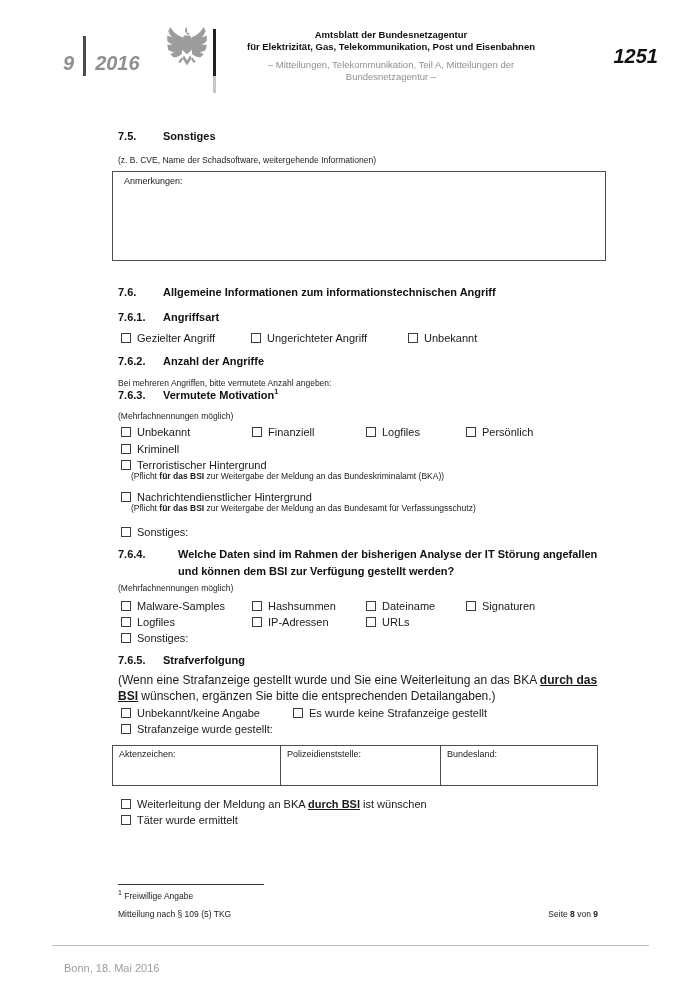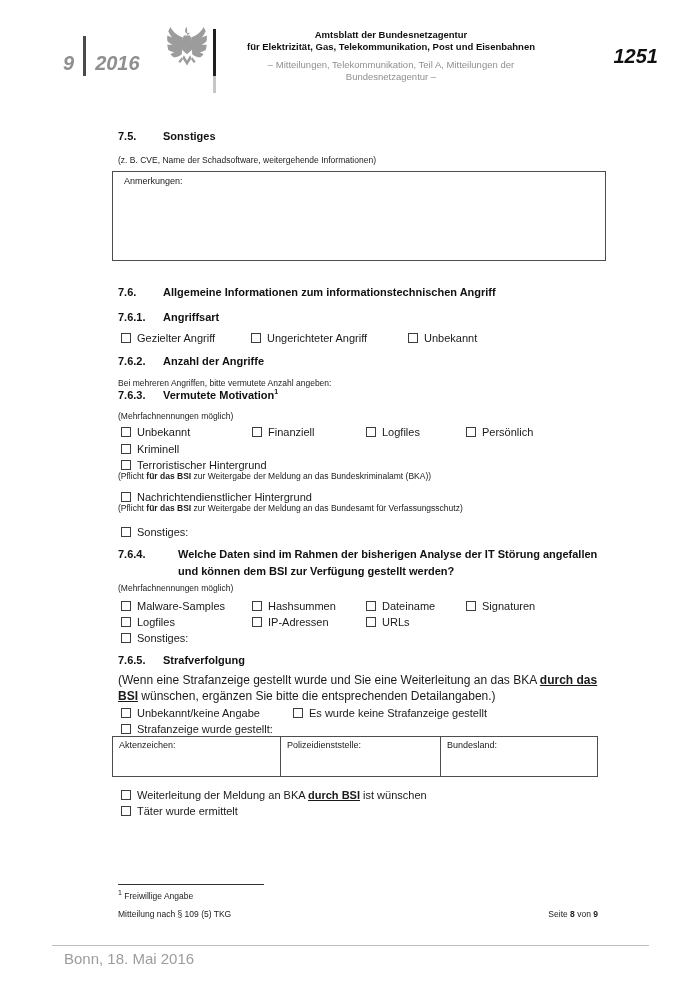--- a/index.html
+++ b/index.html
@@ -30,35 +30,35 @@
   .hint { font-size:8.5px; line-height:11px; color:#222; }
   .body-row { font-size:9.5px; line-height:12px; }
 
   .anm-box { margin-left:-6px; width:481px; height:84px; border:1px solid #4d4d4d; font-size:9px; padding:4px 0 0 11px; box-sizing:content-box; }
 
   .ci { display:flex; align-items:center; font-size:11px; line-height:12px; }
   .cb { width:8px; height:8px; border:1px solid #3c3c3c; flex:none; margin-right:6px; background:#fff; }
   .g3 { display:grid; grid-template-columns:130px 157px 1fr; }
   .g4 { display:grid; grid-template-columns:131px 114px 100px 1fr; }
   .g2 { display:grid; grid-template-columns:172px 1fr; }
-  .subnote { font-size:8.5px; line-height:11px; }
+  .subnote { margin-left:13px; font-size:8.5px; line-height:11px; }
   .b { font-weight:bold; }
   .bu { font-weight:bold; text-decoration:underline; }
 
   .ptable { margin-left:-6px; width:485px; border-collapse:collapse; table-layout:fixed; }
   .ptable td { border:1px solid #4d4d4d; height:36px; vertical-align:top; font-size:9px; padding:3px 0 0 6px; }
 
   
   .foot-block { position:absolute; left:118px; top:884px; width:480px; }
   .fn-sep { width:146px; border-top:1px solid #333; }
   .fn-line { margin-top:6px; font-size:8.5px; line-height:11px; }
   .foot-row { margin-top:7px; display:flex; justify-content:space-between; font-size:8.5px; line-height:11px; }
 
   .bottom-block { position:absolute; left:52px; top:945px; width:597px; border-top:1px solid #bdbdbd; }
-  .bottom-block .date { margin-left:12px; margin-top:4px; font-size:15px; color:#9c9c9c; }
+  .bottom-block .date { margin-left:12px; margin-top:16px; font-size:11px; color:#9c9c9c; }
 
   sup { font-size:7px; vertical-align:super; line-height:0; }
 </style>
 </head>
 <body>
 
 <div class="page">
 
   <div class="issue">
     <span class="digit">9</span>
@@ -240,21 +240,21 @@
       </div>
       <div class="ci">
         <span class="cb"></span>
         <span>Es wurde keine Strafanzeige gestellt</span>
       </div>
     </div>
     <div class="ci" style="margin-top:4px; padding-left:3px;">
       <span class="cb"></span>
       <span>Strafanzeige wurde gestellt:</span>
     </div>
-    <table class="ptable" style="margin-top:1px;">
+    <table class="ptable" style="margin-top:10px;">
       <colgroup>
           <col style="width:168px">
           <col style="width:160px">
           <col style="width:157px">
         </colgroup>
       <tbody>
           <tr>
         <td><span>Aktenzeichen:</span></td>
         <td><span>Polizeidienststelle:</span></td>
         <td><span>Bundesland:</span></td>

